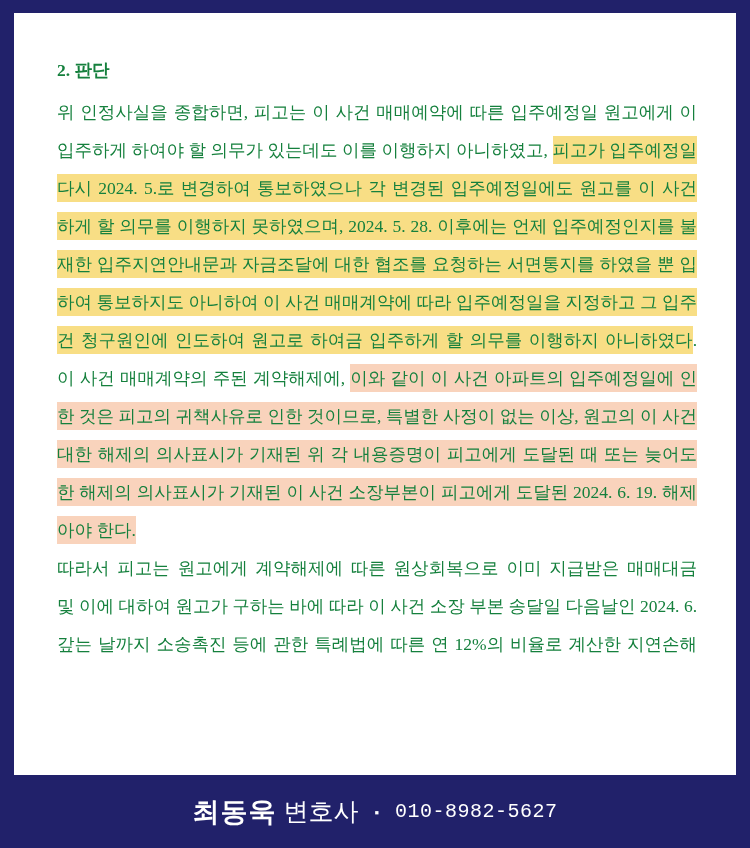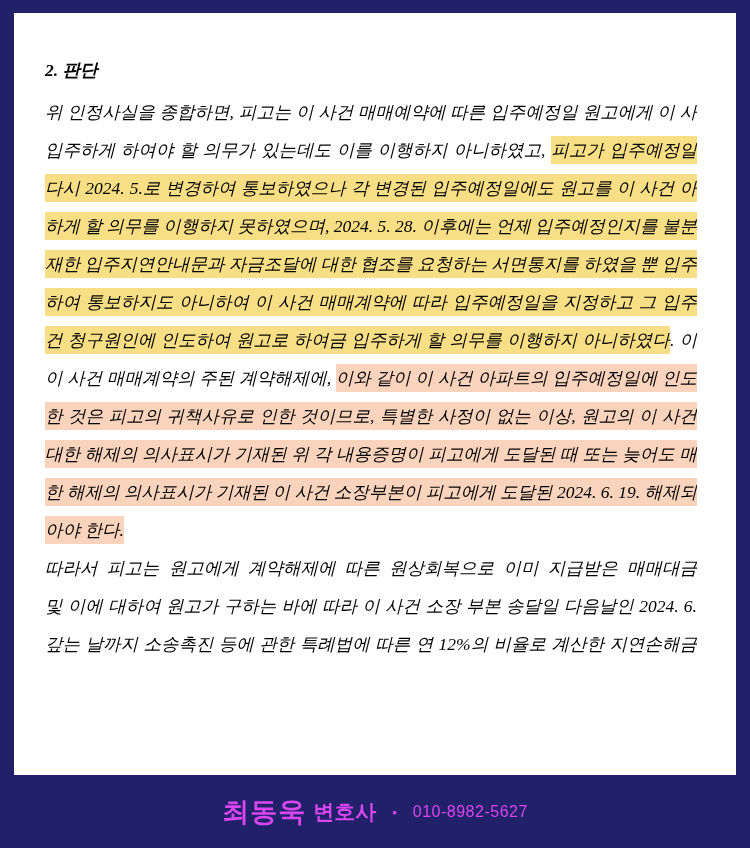--- a/index.html
+++ b/index.html
@@ -17,26 +17,25 @@
   .doc {
     position: absolute;
     left: 14px;
     top: 13px;
     width: 722px;
     height: 762px;
     background: #ffffff;
   }
   .doc-content {
     position: absolute;
-    left: 31px;
+    left: 43px;
     right: 39px;
     top: 38px;
-    color: #000000;
+    color: #15803d;
     font-size: 17.5px;
-    font-style: italic;
   }
   .line {
     height: 38px;
     line-height: 38px;
     white-space: nowrap;
     text-align: left;
   }
   .line.fill {
     white-space: normal;
     text-align: justify;
@@ -58,42 +57,43 @@
   .hl-pink   { background: var(--pink, #F9D3BC); }
   .footer {
     position: absolute;
     left: 0;
     top: 775px;
     width: 750px;
     height: 73px;
     display: flex;
     align-items: center;
     justify-content: center;
-    color: #d946ef;
+    color: #ffffff;
     font-family: "Liberation Sans", "DejaVu Sans", sans-serif;
   }
   .footer .name {
     font-size: 27px;
     font-weight: bold;
     letter-spacing: 1px;
   }
   .footer .role {
-    font-size: 21px;
-    font-weight: bold;
+    font-size: 25px;
+    font-weight: normal;
     margin-left: 7px;
   }
   .footer .bullet {
     font-size: 13px;
     margin: 0 16px;
     position: relative;
     top: 1px;
   }
   .footer .phone {
-    font-size: 16px;
+    font-size: 20px;
     letter-spacing: 0.5px;
+    font-family: Liberation Mono, monospace;
   }
 </style>
 </head>
 <body style="background: rgb(33, 33, 106);">
 
 <div class="doc">
   <div class="doc-content" id="doc-lines">
       <div class="line heading"><span class="seg">2. 판단</span></div>
       <div class="line fill"><span class="seg">위 인정사실을 종합하면, 피고는 이 사건 매매예약에 따른 입주예정일 원고에게 이 사건 아파트에</span></div>
       <div class="line fill"><span class="seg">입주하게 하여야 할 의무가 있는데도 이를 이행하지 아니하였고, </span><span class="seg hl-yellow">피고가 입주예정일을 2024. 3.로</span></div>

